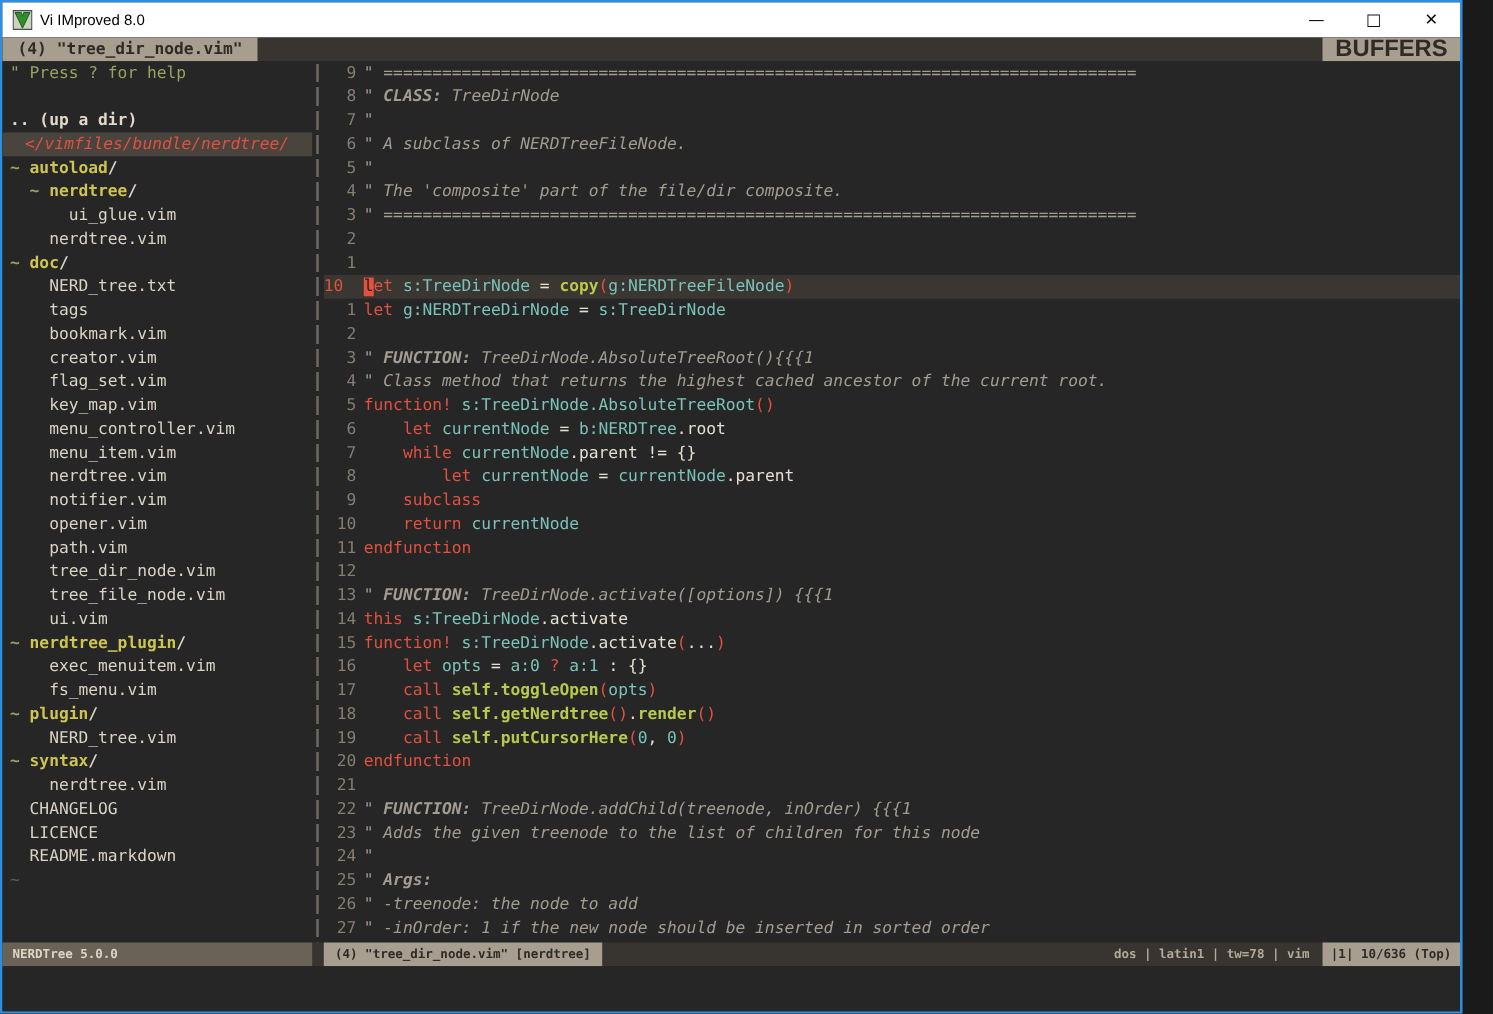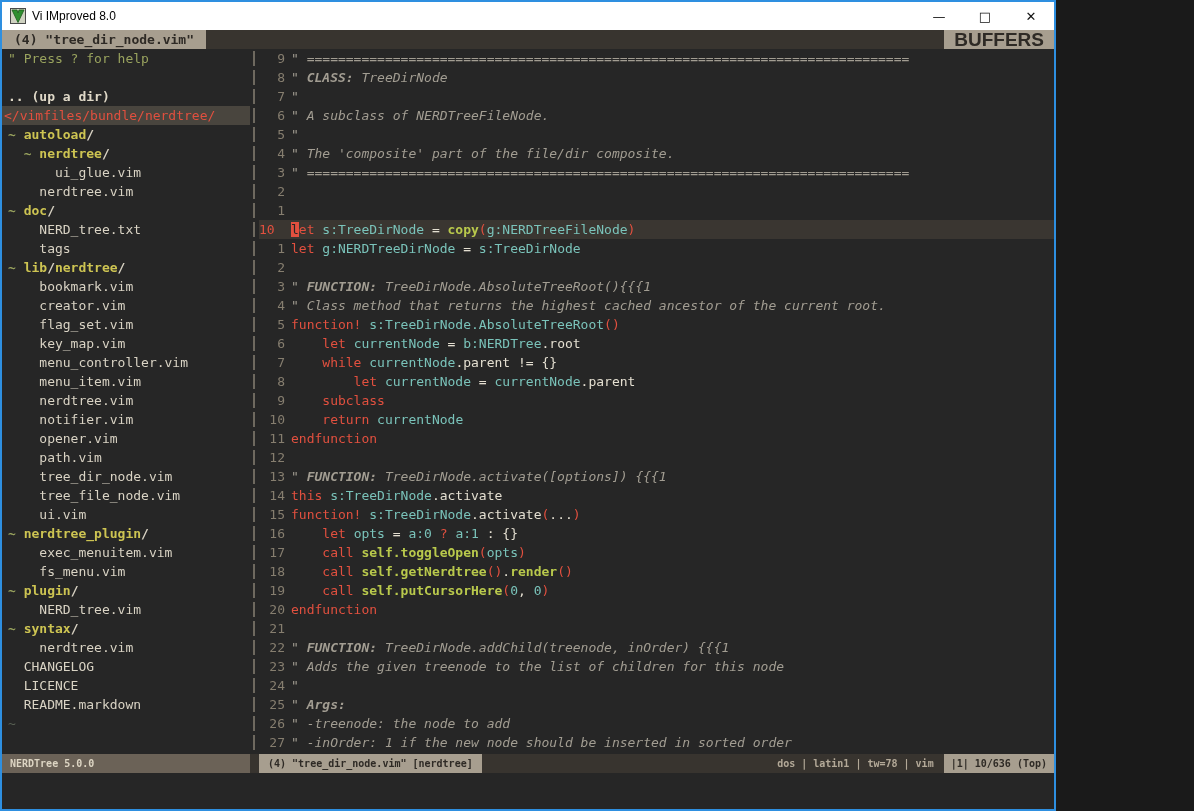--- a/index.html
+++ b/index.html
@@ -1,18 +1,18 @@
 <!DOCTYPE html>
 <html style="--accent: #2e8fe0; --titlebg: #ffffff; --titlefg: #000000; --tabbg: #38342f; --segbg: #a79e8f; --segfg: #2e2a25; --editorbg: #262626; --curlinebg: #3a3631; --rootbg: #49453e; --sepcol: #6e695f; --lnum: #867e6f; --keyword: #e2503f; --ident: #7ac3ba; --func: #b9c94c; --plain: #e4dfd1; --comment: #a29d92; --treehelp: #99a35e; --treedir: #cdc452; --treefile: #d9d3c4; --treeup: #e0d9c8; --dimtilde: #575f52; --stnerdbg: #6b6257; --stnerdfg: #ddd5c3; --stmidfg: #b3a998;"><head>
 <meta charset="utf-8">
 <style>
   * { margin:0; padding:0; box-sizing:border-box; }
   html,body { width:1194px; height:811px; background:#1a1a1a; }
   .window {
-    width:1056px; height:811px;
+    width:1170px; height:811px;
     border:2px solid var(--accent);
     display:flex; flex-direction:column;
     font-family:"DejaVu Sans Mono", monospace;
     background:var(--editorbg);
   }
   
   .titlebar {
     height:28px; background:var(--titlebg); color:var(--titlefg);
     display:flex; align-items:center; flex:0 0 auto;
     font-family:"Liberation Sans", sans-serif; font-size:12px;
@@ -34,21 +34,21 @@
   }
   .tab-fill { flex:1; }
   .tab-buffers {
     background:var(--segbg); color:var(--segfg); padding:0 10px;
     font-family:"Liberation Sans", sans-serif; font-size:19px;
   }
   
   .main { flex:0 0 auto; height:705px; display:flex; overflow:hidden; background:var(--editorbg); }
   .sidebar { width:248px; flex:0 0 auto; overflow:hidden; padding-left:6px; }
   .trow { height:19px; line-height:19px; font-size:13px; white-space:pre; }
-  .trow.hl { background:var(--rootbg); margin-left:-6px; padding-left:2px; }
+  .trow.hl { background:var(--rootbg); margin-left:-6px; padding-left:18px;font-style:italic; }
   .vsep { width:9px; flex:0 0 auto; position:relative; }
   .vsep::before {
     content:""; position:absolute; left:3px; top:2px; bottom:0; width:2px;
     background:repeating-linear-gradient(180deg, var(--sepcol) 0 15px, transparent 15px 19px);
   }
   .editor { flex:1; overflow:hidden; }
   .crow { height:19px; line-height:19px; font-size:13px; white-space:pre; }
   .crow.cursorline { background:var(--curlinebg); }
   .lnum {
     display:inline-block; width:26px; margin-right:6px; text-align:right;
@@ -113,21 +113,20 @@
         <div class="trow"></div>
         <div class="trow"><span class="sg-b">.. (up a dir)</span></div>
         <div class="trow hl"><span class="sg-r">&lt;/vimfiles/bundle/nerdtree/</span></div>
         <div class="trow"><span class="sg-m">~ </span><span class="sg-d">autoload</span><span class="sg-s">/</span></div>
         <div class="trow"><span class="sg-m">  ~ </span><span class="sg-d">nerdtree</span><span class="sg-s">/</span></div>
         <div class="trow"><span class="sg-f">      ui_glue.vim</span></div>
         <div class="trow"><span class="sg-f">    nerdtree.vim</span></div>
         <div class="trow"><span class="sg-m">~ </span><span class="sg-d">doc</span><span class="sg-s">/</span></div>
         <div class="trow"><span class="sg-f">    NERD_tree.txt</span></div>
         <div class="trow"><span class="sg-f">    tags</span></div>
-        <div class="trow"><span class="sg-m">~ </span><span class="sg-d">lib</span><span class="sg-s">/</span><span class="sg-d">nerdtree</span><span class="sg-s">/</span></div>
         <div class="trow"><span class="sg-f">    bookmark.vim</span></div>
         <div class="trow"><span class="sg-f">    creator.vim</span></div>
         <div class="trow"><span class="sg-f">    flag_set.vim</span></div>
         <div class="trow"><span class="sg-f">    key_map.vim</span></div>
         <div class="trow"><span class="sg-f">    menu_controller.vim</span></div>
         <div class="trow"><span class="sg-f">    menu_item.vim</span></div>
         <div class="trow"><span class="sg-f">    nerdtree.vim</span></div>
         <div class="trow"><span class="sg-f">    notifier.vim</span></div>
         <div class="trow"><span class="sg-f">    opener.vim</span></div>
         <div class="trow"><span class="sg-f">    path.vim</span></div>

